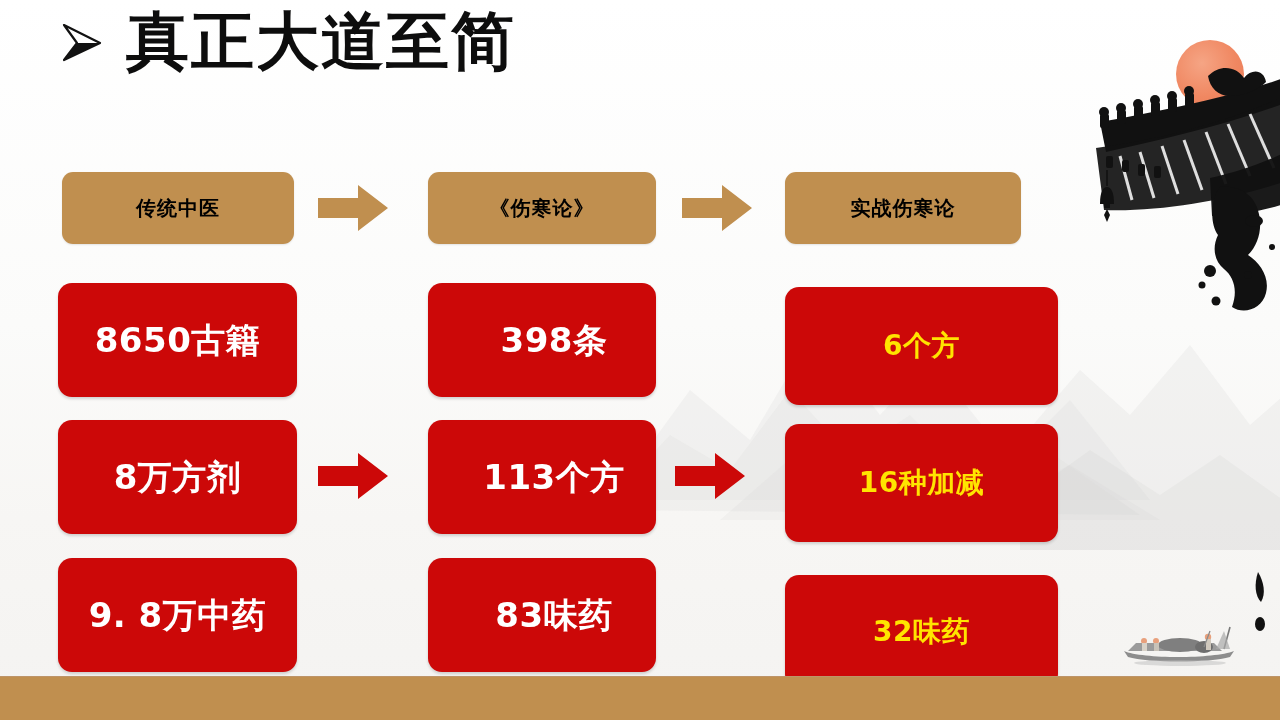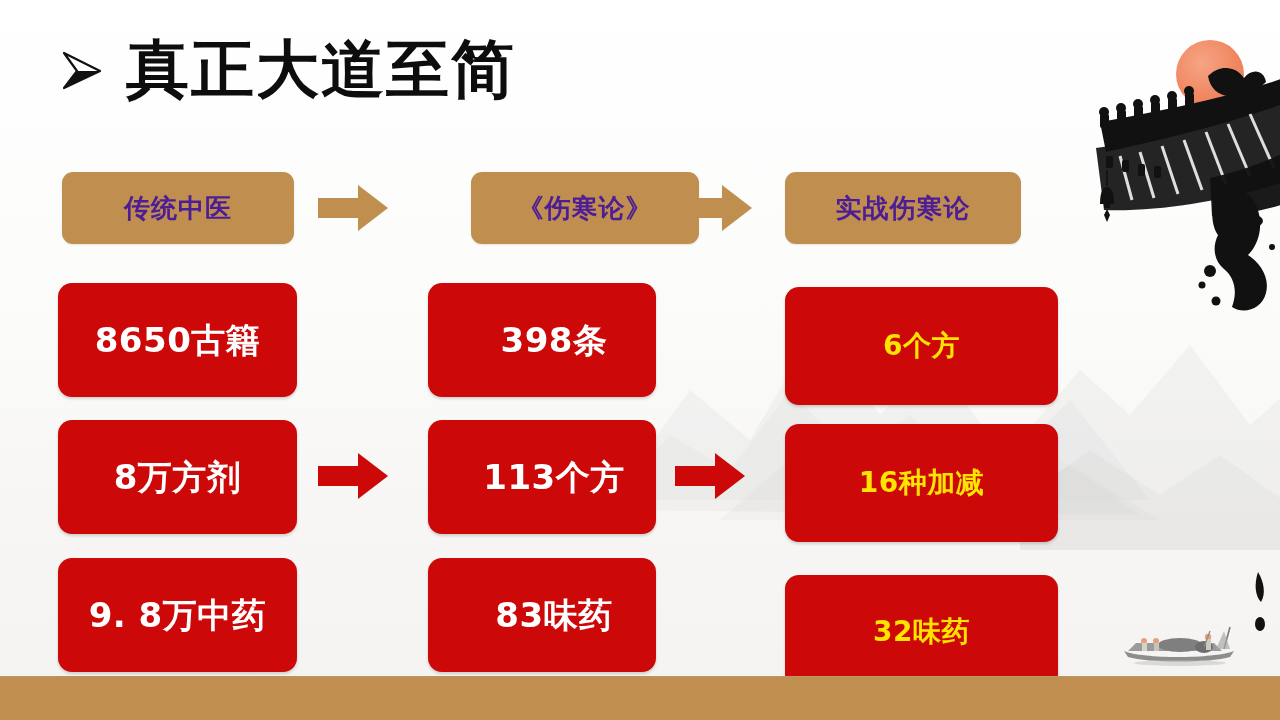--- a/index.html
+++ b/index.html
@@ -46,45 +46,45 @@
 
   
   .bottom-bar {
     position:absolute; left:0; bottom:0; width:1280px; height:44px;
     background:#c08f4f;
     border-top:1px solid #b3accf33;
   }
 
   
   .title-row {
-    position:absolute; left:58px; top:38px;
+    position:absolute; left:58px; top:10px;
     display:flex; align-items:center; gap:22px;
   }
   .title-bullet {
     width:46px; height:46px; display:block;
   }
   .title-text {
     font-size:63px; font-weight:bold; color:#0d0d0d;
     letter-spacing:2px; line-height:1;
     font-family:"DejaVu Sans","Liberation Sans",sans-serif;
     white-space:nowrap;
   }
 
   
   .hdr {
     position:absolute; height:72px;
     background:#c08f4f;
     border-radius:11px;
     display:flex; align-items:center; justify-content:center;
-    color:#4c1d95; font-weight:bold; font-size:26px; letter-spacing:1px;
+    color:#000000; font-weight:bold; font-size:20px; letter-spacing:1px;
     font-family:"DejaVu Sans","Liberation Sans",sans-serif;
     box-shadow:0 1px 2px rgba(0,0,0,.10);
   }
   .hdr1 { left:62px;  top:172px; width:232px; }
-  .hdr2 { left:428px; top:172px; width:228px;margin-left:43px; }
+  .hdr2 { left:428px; top:172px; width:228px; }
   .hdr3 { left:785px; top:172px; width:236px; }
 
   
   .arrow { position:absolute; }
   .arrow svg { display:block; }
   .arr-t1 { left:318px; top:185px; width:70px; height:46px; }
   .arr-t2 { left:682px; top:185px; width:70px; height:46px; }
   .arr-r1 { left:318px; top:453px; width:70px; height:46px; }
   .arr-r2 { left:675px; top:453px; width:70px; height:46px; }
 

